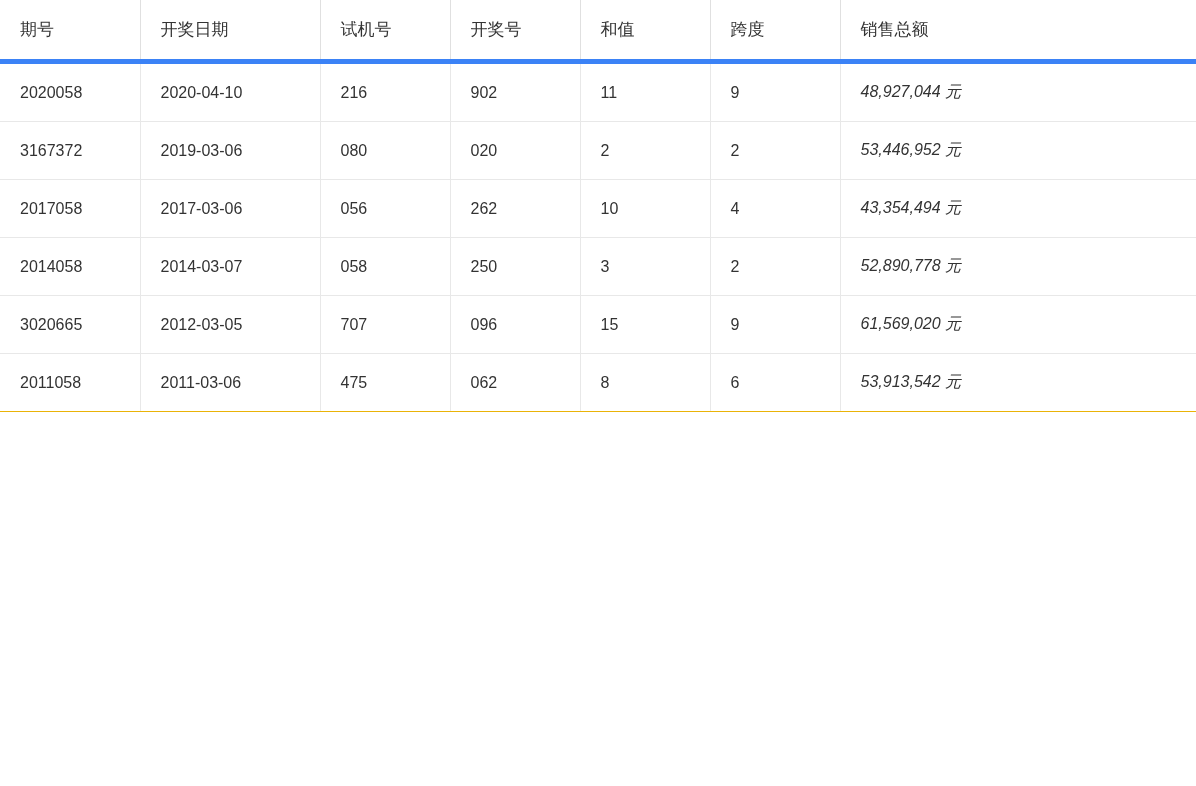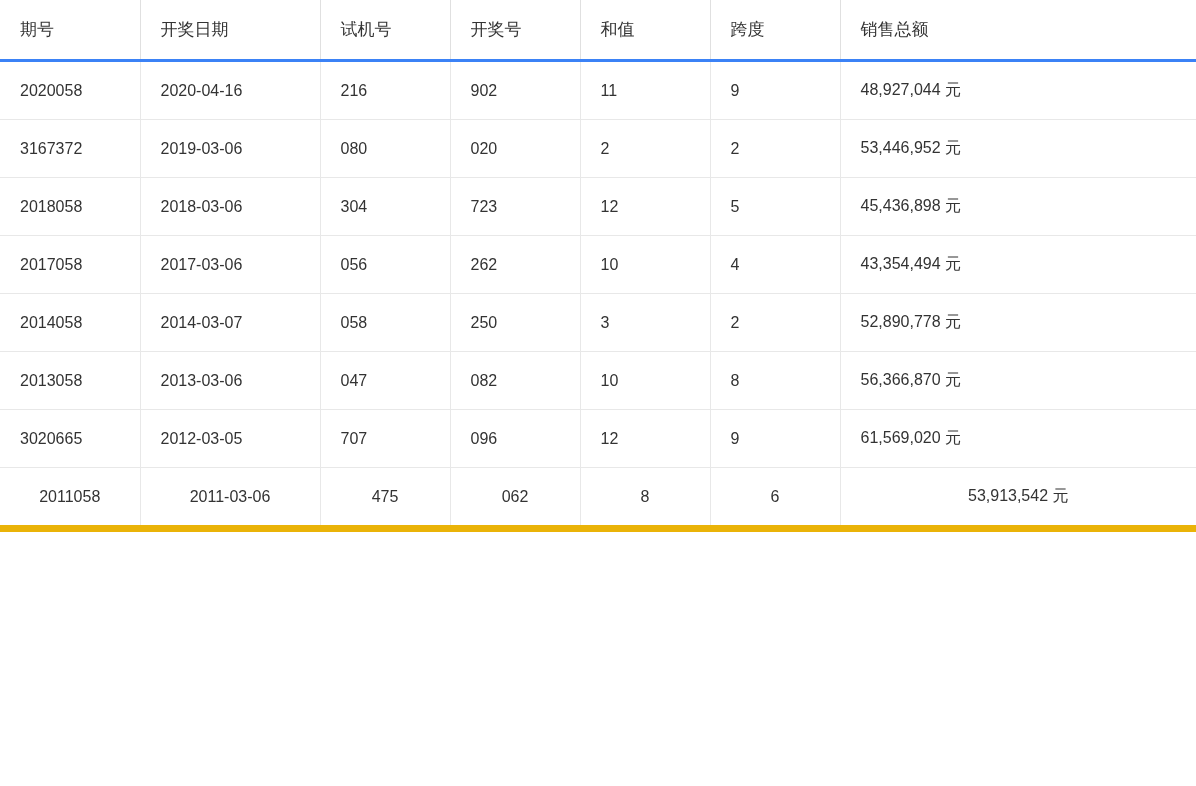--- a/index.html
+++ b/index.html
@@ -34,46 +34,46 @@
     col.col-sum      { width: 130px; }
     col.col-span     { width: 130px; }
     col.col-sales    { width: 356px; }
 
     thead tr th {
       padding: 18px 20px;
       text-align: left;
       font-weight: 400;
       font-size: 17px;
       color: #333;
-      border-bottom: 3px solid #3b82f6;
+      border-bottom: 5px solid #3b82f6;
       border-right: 1px solid #e0e0e0;
       background: #fff;
     }
 
     thead tr th:last-child {
       border-right: none;
     }
 
     tbody tr td {
       padding: 18px 20px;
       text-align: left;
       font-size: 16px;
       color: #333;
       border-bottom: 1px solid #e8e8e8;
       border-right: 1px solid #e8e8e8;
       vertical-align: middle;
     }
 
     tbody tr td:last-child {
       border-right: none;
+      font-style: italic;
     }
 
     tbody tr:last-child td {
-      border-bottom: 7px solid #eab308;
-      text-align: center;
+      border-bottom: 1px solid #eab308;
     }
 
     .bold {
       font-weight: 400;
     }
   </style>
 </head>
 <body>
 
 <div class="table-container">
@@ -94,78 +94,60 @@
         <th>试机号</th>
         <th>开奖号</th>
         <th>和值</th>
         <th>跨度</th>
         <th>销售总额</th>
       </tr>
     </thead>
     <tbody id="table-body">
     <tr>
           <td>2020058</td>
-          <td>2020-04-16</td>
+          <td>2020-04-10</td>
           <td class="bold">216</td>
           <td class="bold">902</td>
           <td>11</td>
           <td>9</td>
           <td>48,927,044 元</td>
         </tr>
         <tr>
           <td>3167372</td>
           <td>2019-03-06</td>
           <td class="bold">080</td>
           <td class="bold">020</td>
           <td>2</td>
           <td>2</td>
           <td>53,446,952 元</td>
-        </tr>
-        <tr>
-          <td>2018058</td>
-          <td>2018-03-06</td>
-          <td class="bold">304</td>
-          <td class="bold">723</td>
-          <td>12</td>
-          <td>5</td>
-          <td>45,436,898 元</td>
         </tr>
         <tr>
           <td>2017058</td>
           <td>2017-03-06</td>
           <td class="bold">056</td>
           <td class="bold">262</td>
           <td>10</td>
           <td>4</td>
           <td>43,354,494 元</td>
         </tr>
         <tr>
           <td>2014058</td>
           <td>2014-03-07</td>
           <td class="bold">058</td>
           <td class="bold">250</td>
           <td>3</td>
           <td>2</td>
           <td>52,890,778 元</td>
         </tr>
         <tr>
-          <td>2013058</td>
-          <td>2013-03-06</td>
-          <td class="bold">047</td>
-          <td class="bold">082</td>
-          <td>10</td>
-          <td>8</td>
-          <td>56,366,870 元</td>
-        </tr>
-        <tr>
           <td>3020665</td>
           <td>2012-03-05</td>
           <td class="bold">707</td>
           <td class="bold">096</td>
-          <td>12</td>
+          <td>15</td>
           <td>9</td>
           <td>61,569,020 元</td>
         </tr>
         <tr>
           <td>2011058</td>
           <td>2011-03-06</td>
           <td class="bold">475</td>
           <td class="bold">062</td>
           <td>8</td>
           <td>6</td>

